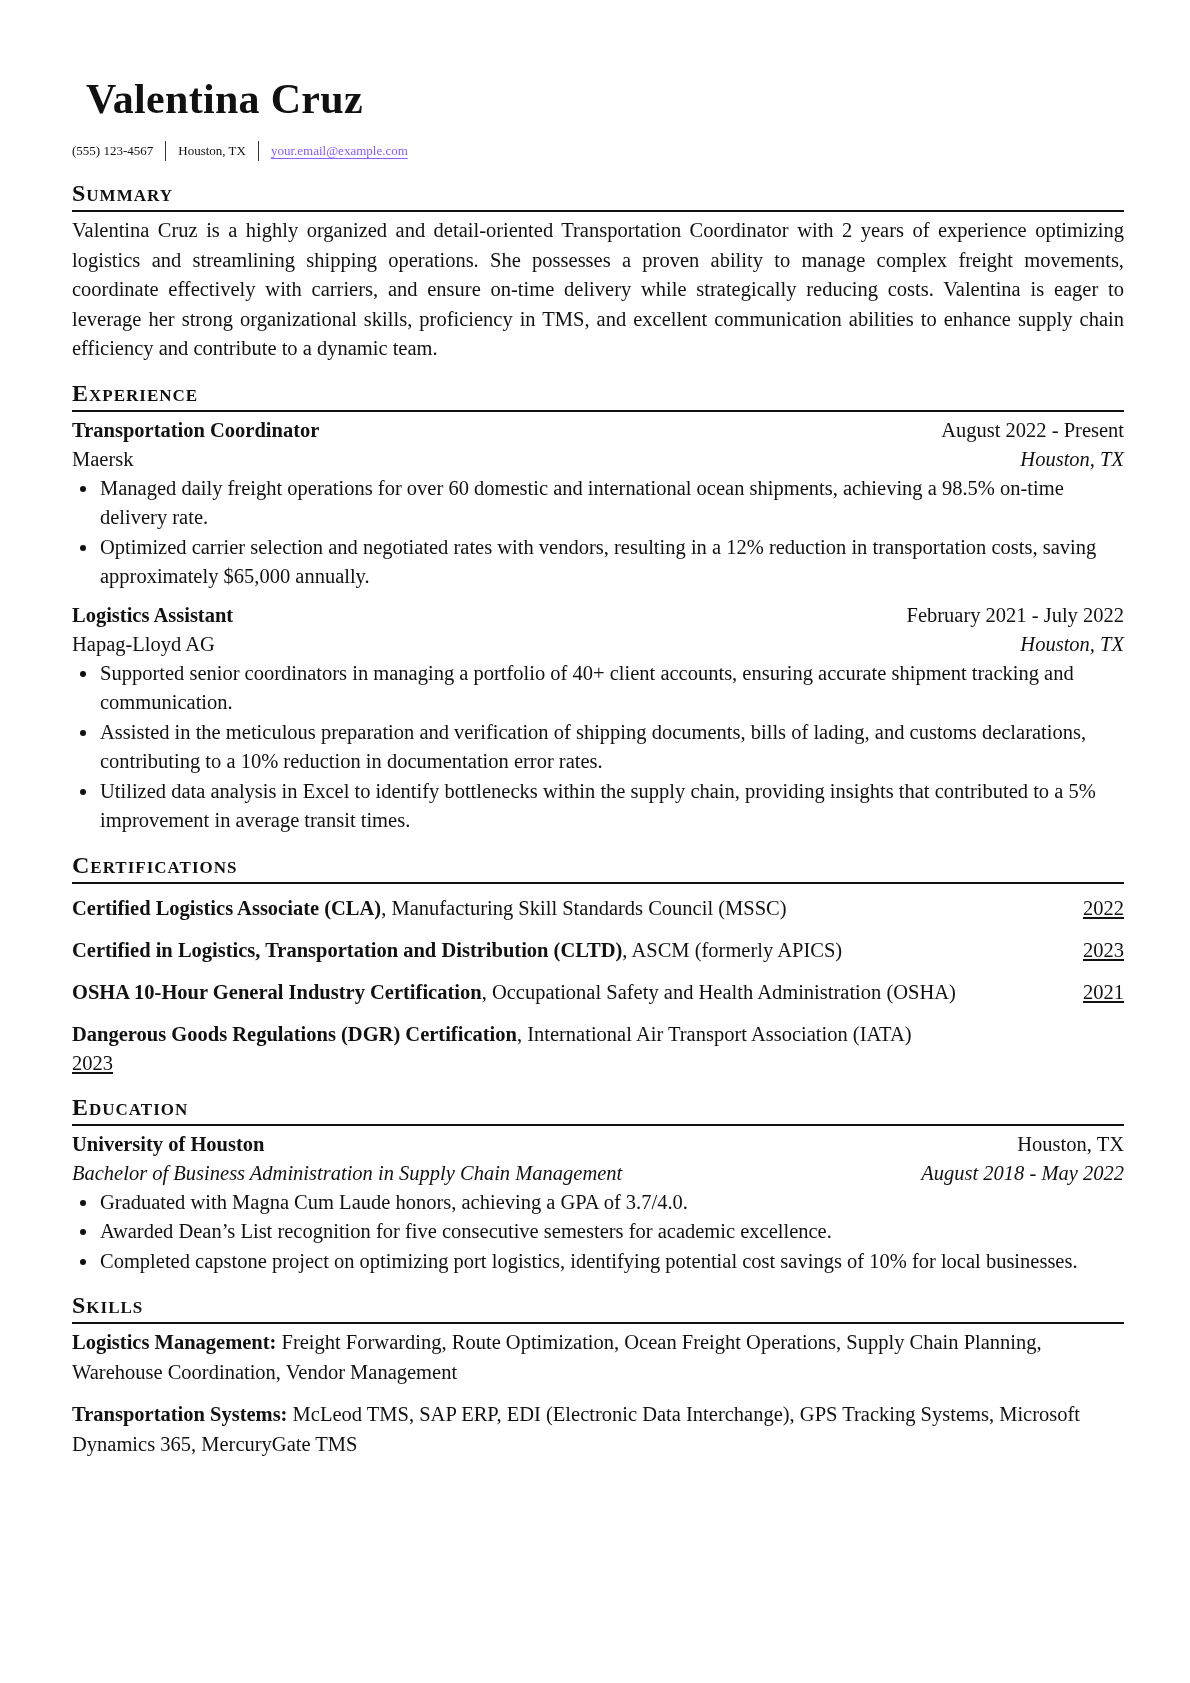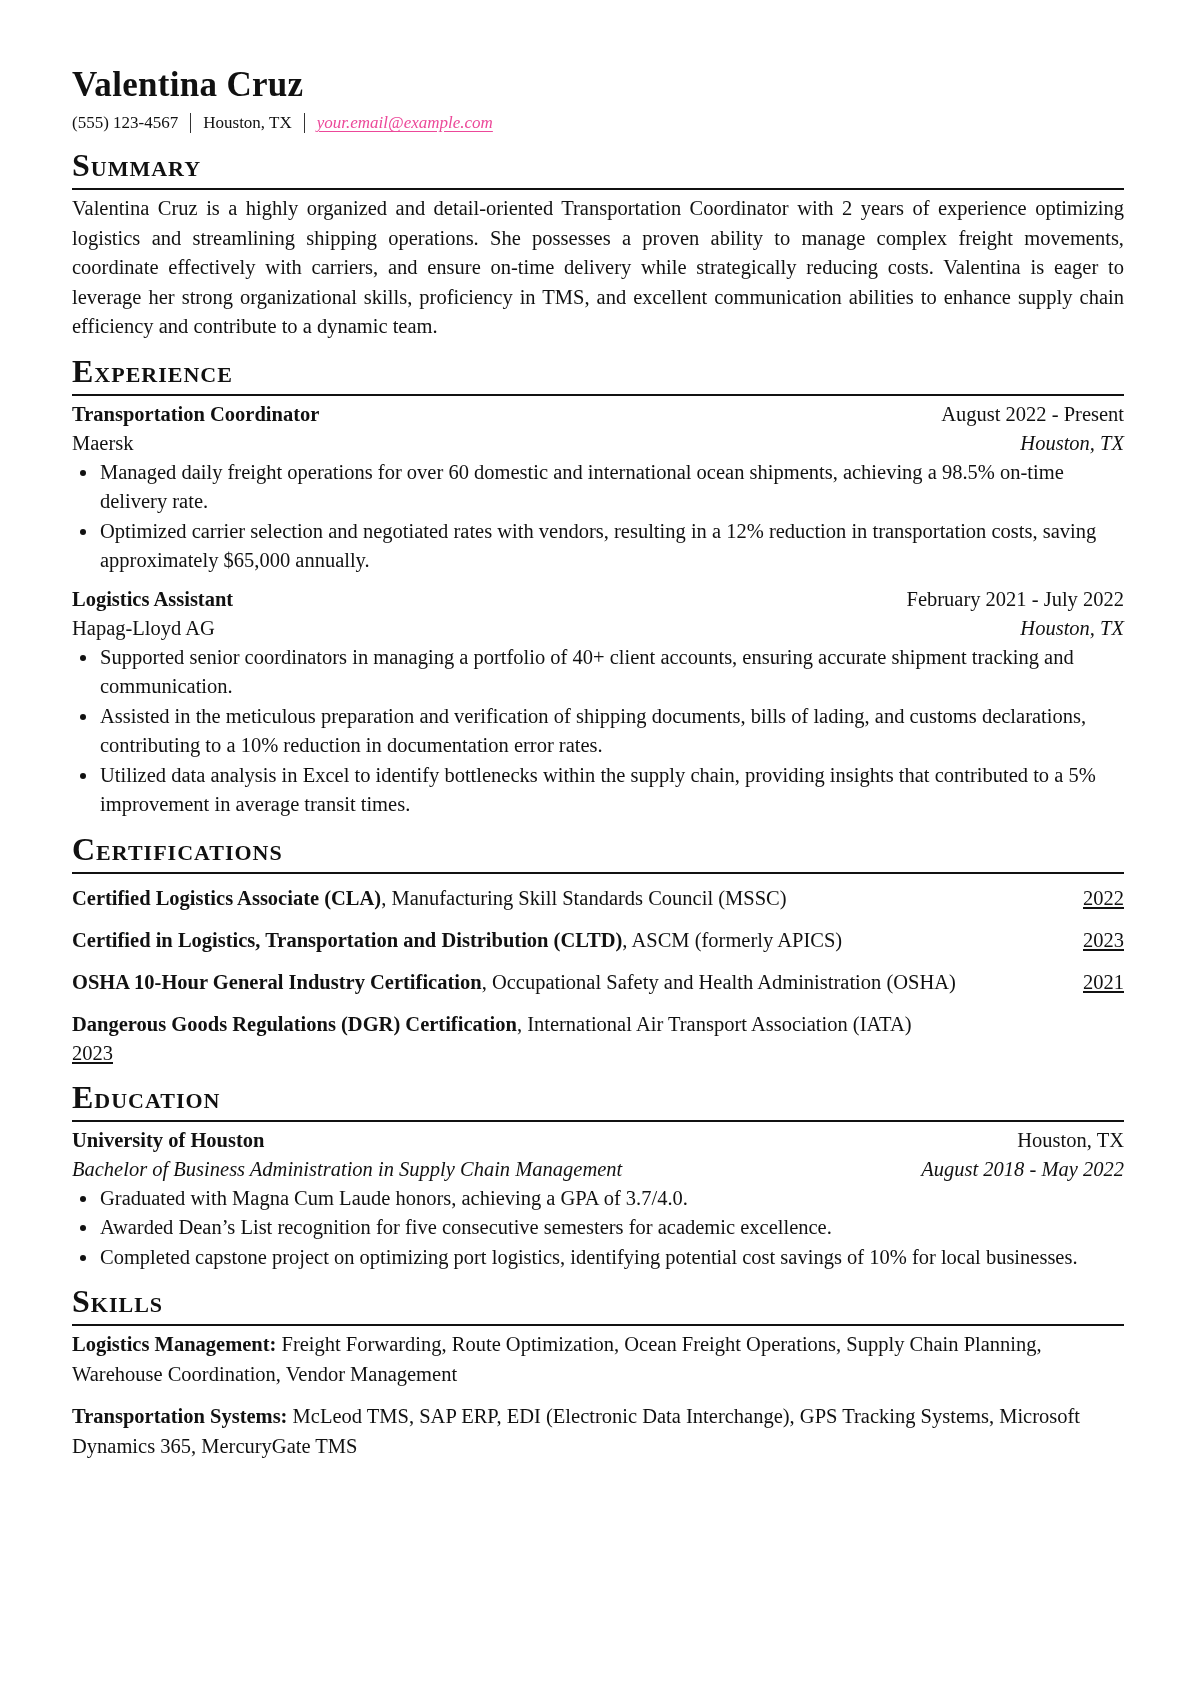--- a/index.html
+++ b/index.html
@@ -16,57 +16,56 @@
       font-size: 20.5px;
       line-height: 29px;
     }
     .page {
       position: absolute;
       left: 72px;
       top: 60px;
       width: 1052px;
     }
     .name {
-      font-size: 35px;
+      font-size: 42px;
       font-weight: bold;
       line-height: 50px;
-      margin: 0;
+      margin: 14px;
       letter-spacing: 0.3px;
     }
     .contact {
       margin-top: 0;
-      font-size: 17px;
+      font-size: 13px;
       line-height: 26px;
       display: flex;
       align-items: center;
     }
     .contact .sep {
       display: inline-block;
       width: 1px;
       height: 20px;
       background: #333;
       margin: 0 12px;
     }
     .contact a {
-      color: #ec4899;
+      color: #8b5cf6;
       text-decoration: underline;
       text-underline-offset: 3px;
-      font-style: italic;
     }
     .section {
       margin-top: 14px;
     }
     .section-title {
-      font-size: 32px;
+      font-size: 24px;
       font-weight: bold;
       font-variant: small-caps;
       letter-spacing: 1px;
       line-height: 30px;
       margin: 0;
-      padding-bottom: 8px;
+      padding-bottom: 2px;
       border-bottom: 2.5px solid #111;
     }
     .section-body {
       margin-top: 4px;
     }
     .summary-text {
       text-align: justify;
       margin: 0;
       line-height: 29.5px;
     }

